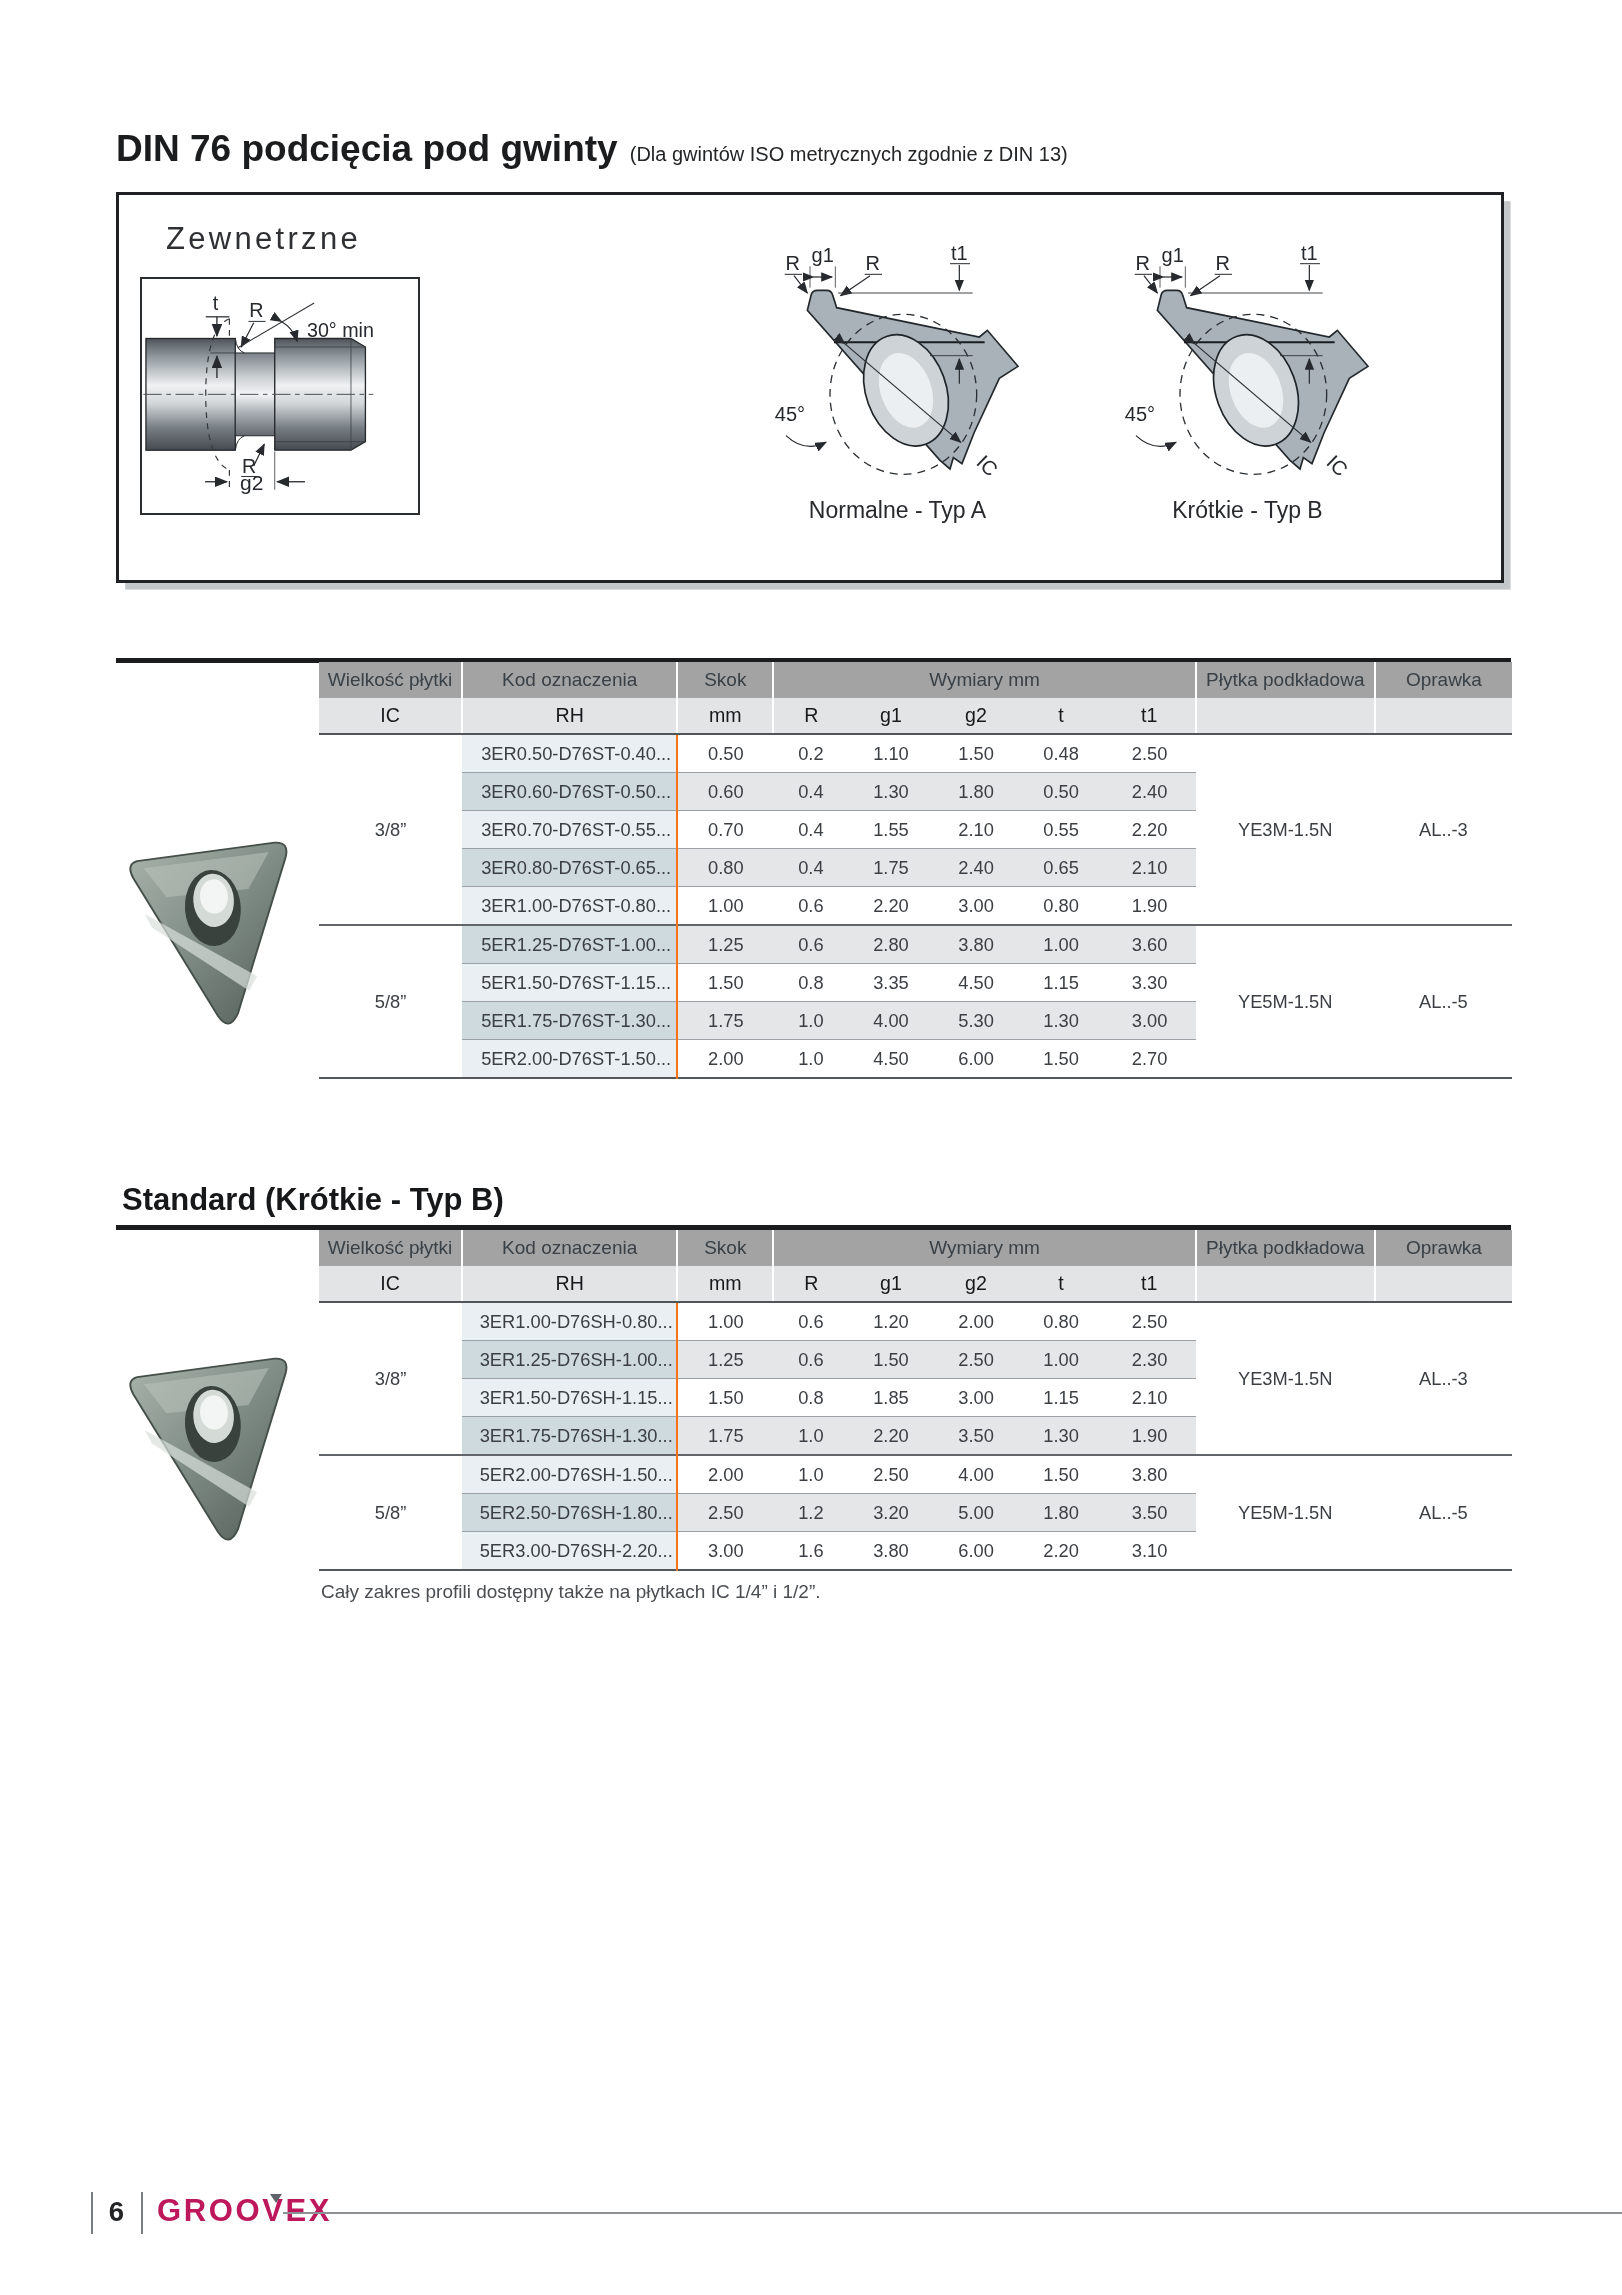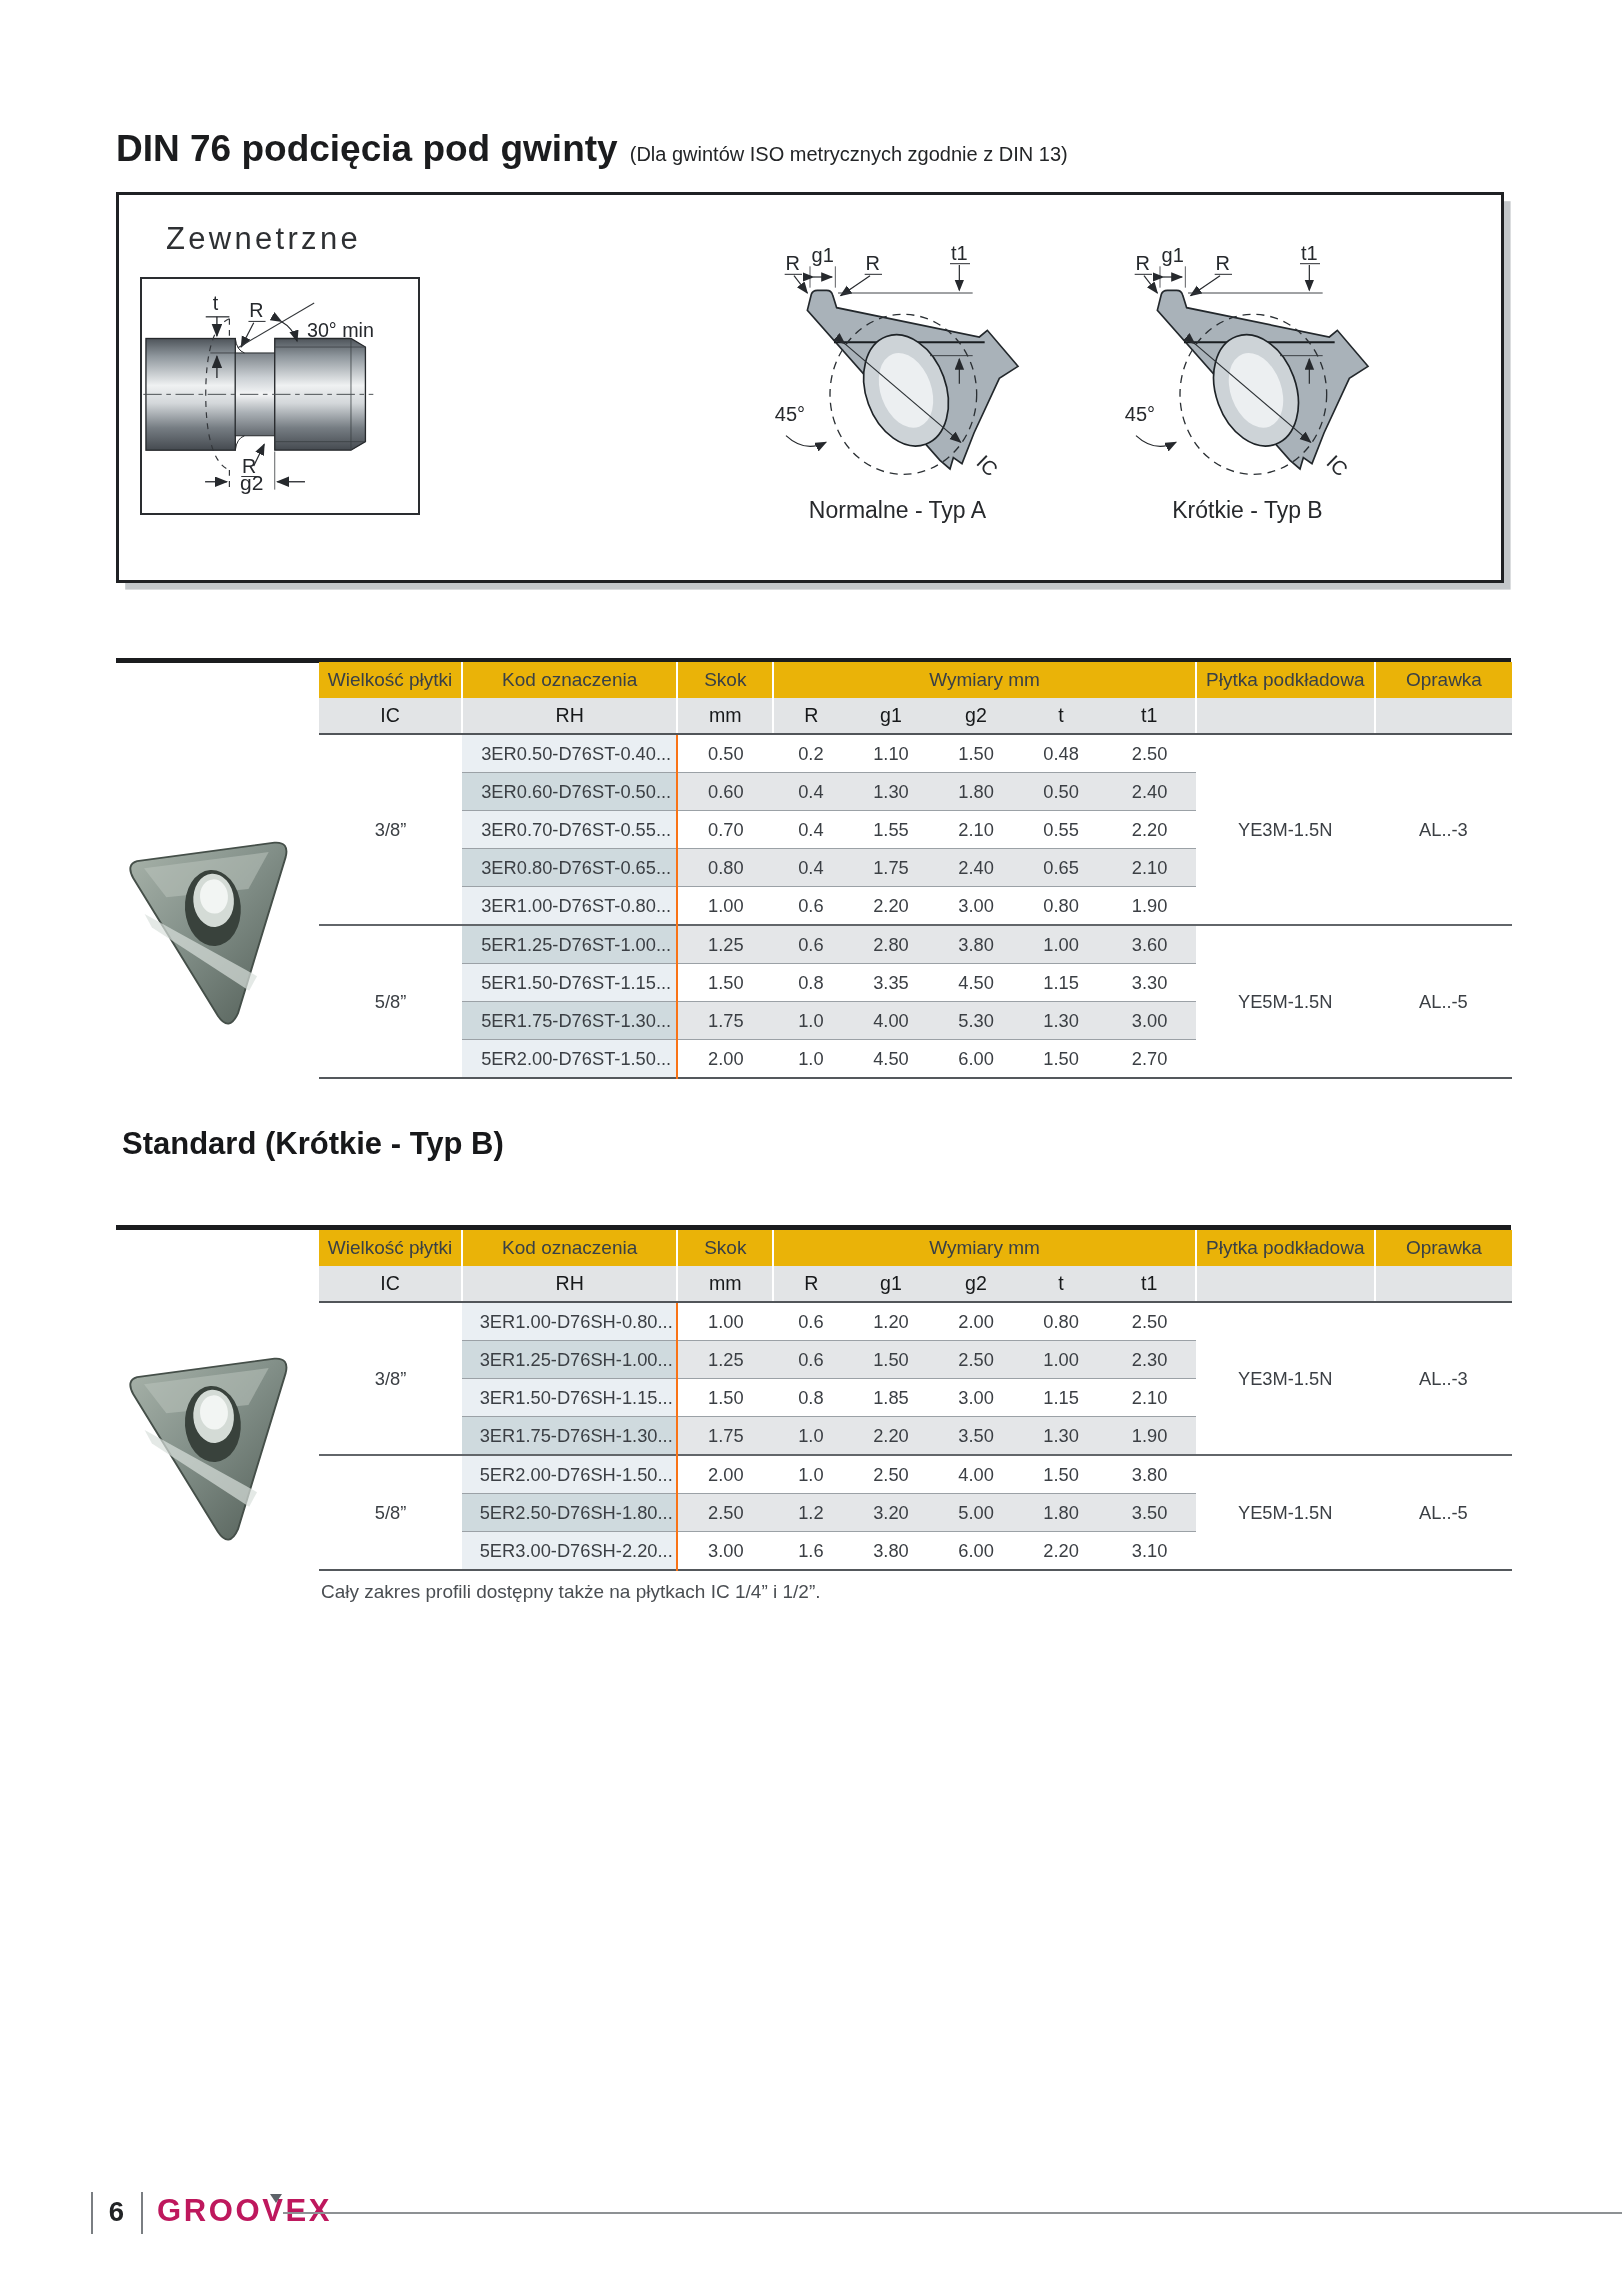--- a/index.html
+++ b/index.html
@@ -24,21 +24,21 @@
   .caption-a{left:615px;}
   .caption-b{left:965px;}
   svg text{font-family:"Liberation Sans",sans-serif;fill:#26292d;}
 
   
   .sec-title{position:absolute;left:122px;font-size:31px;font-weight:700;color:#17181a;white-space:nowrap;}
   .rule-top{position:absolute;left:116px;width:1395px;height:4.6px;background:#1b1c1e;}
   .tbl-mount{position:absolute;left:319px;}
   table.dtable{border-collapse:collapse;table-layout:fixed;width:1193px;border-bottom:2.6px solid #54585c;}
   .dtable th,.dtable td{padding:0;overflow:hidden;white-space:nowrap;}
-  .dtable thead tr.b1 th{background:#eab308;height:36px;font-weight:400;font-size:19px;color:#394046;}
+  .dtable thead tr.b1 th{background:#a3a3a3;height:36px;font-weight:400;font-size:19px;color:#394046;}
   .dtable thead tr.b2 th{background:#e2e4e6;height:35px;font-weight:400;font-size:19.6px;color:#17191b;
                          border-bottom:2.6px solid #515559;}
   .dtable thead tr.b1 th.maj,.dtable thead tr.b2 th.maj{border-left:2px solid #ffffff;}
   .dtable td{height:37px;text-align:center;font-size:18.3px;color:#3b3f44;background:#fff;}
   .dtable td.code{text-align:center;padding-left:14px;background:#eaeff3;border-right:2px solid #f97316;}
   .dtable tr.stripe td.code{background:#cfdade;}
   .dtable tr.stripe td.num{background:#e4e6e8;}
   .dtable td.midsep{border-top:0.7px solid #9ba1a6;}
   .dtable tr.gsep td{border-top:2px solid #62666a;}
   .photo{position:absolute;width:180px;height:203px;transform:rotate(-4deg);}
@@ -339,21 +339,21 @@
             <td class="num midsep">1.0</td>
             <td class="num midsep">4.50</td>
             <td class="num midsep">6.00</td>
             <td class="num midsep">1.50</td>
             <td class="num midsep">2.70</td>
           </tr>
         </tbody>
       </table>
     </div>
 
-  <div class="sec-title" style="top:1126px;">Standard (Krótkie - Typ B)</div>
+  <div class="sec-title" style="top:1182px;">Standard (Krótkie - Typ B)</div>
   <div class="rule-top" style="top:1225px;"></div>
   <div class="photo" style="left:126px;top:1349px;">
     <svg viewBox="0 0 280 320">
       <path d="M24,36 L242,22 Q266,22 258,46 L166,286 Q150,316 134,288 L16,62 Q6,40 24,36 Z" fill="url(#gIns)" stroke="#454f49" stroke-width="3"></path>
       <polygon points="34,48 232,36 196,92 66,96" fill="#b9c3bc" opacity="0.55"></polygon>
       <polygon points="30,120 200,230 186,252 40,142" fill="#d9e0db" opacity="0.7"></polygon>
       <ellipse cx="138" cy="118" rx="44" ry="60" fill="#39423c"></ellipse>
       <ellipse cx="140" cy="106" rx="32" ry="42" fill="#d4dbd6"></ellipse>
       <ellipse cx="141" cy="100" rx="22" ry="27" fill="#f2f5f3"></ellipse>
     </svg>

